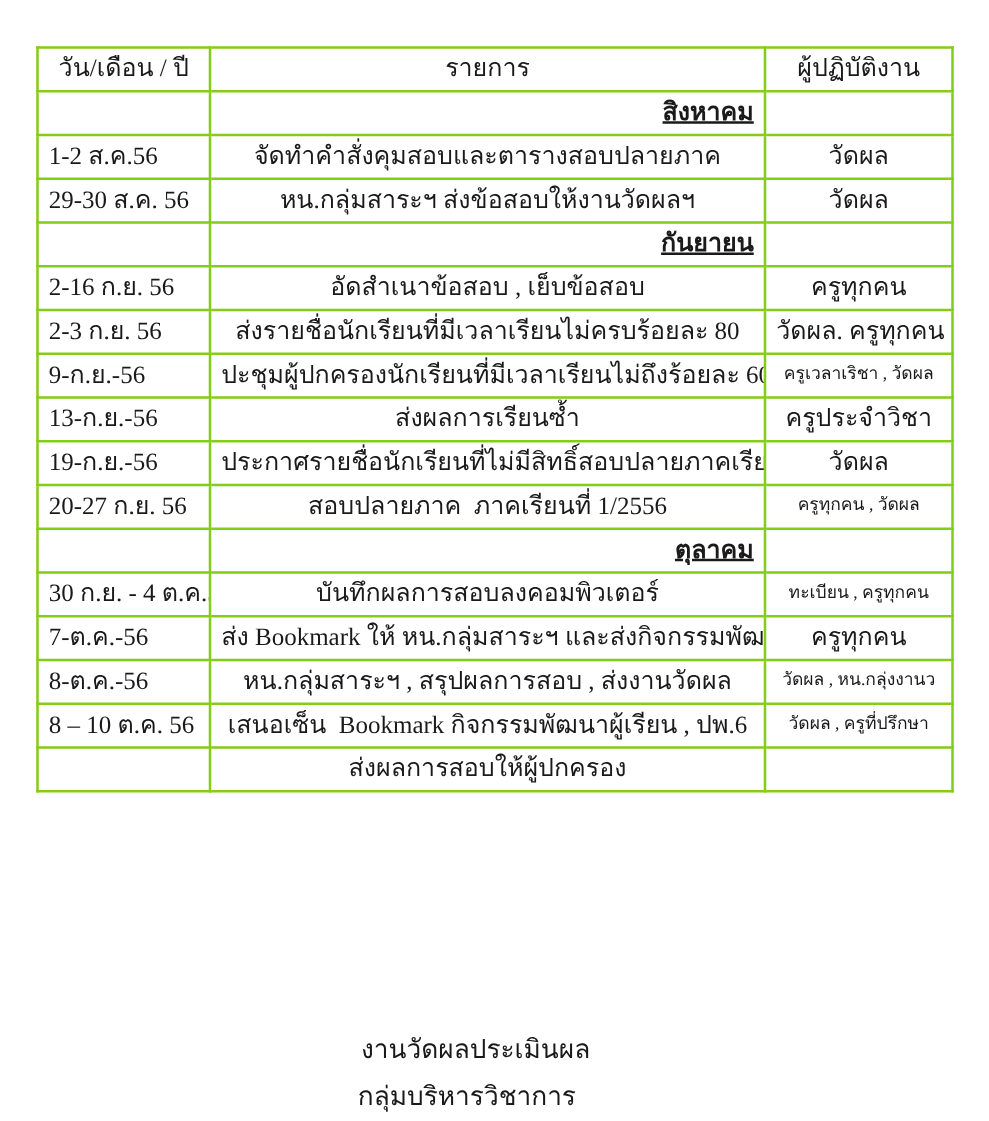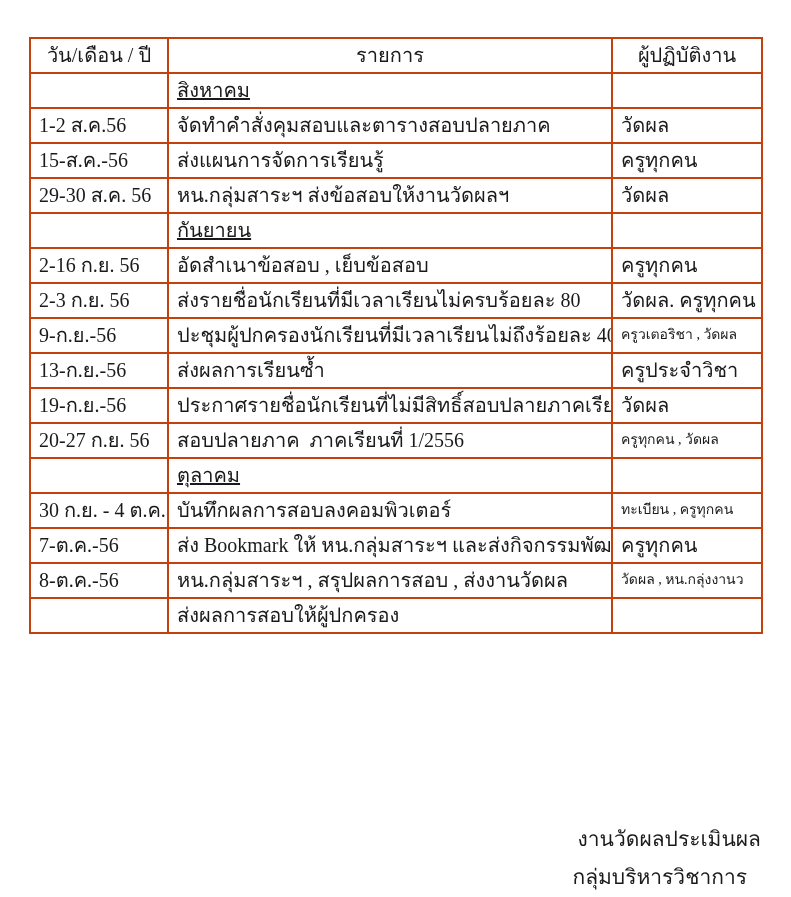--- a/index.html
+++ b/index.html
@@ -16,57 +16,58 @@
   .schedule-table {
     position: absolute;
     left: 29px;
     top: 37px;
     width: 732px;
     border-collapse: collapse;
     table-layout: fixed;
   }
   .schedule-table th,
   .schedule-table td {
-    border: 2px solid #c2410c;
+    border: 2px solid #84cc16;
     height: 35px;
     padding: 1px 8px;
     font-size: 20px;
     font-weight: normal;
     line-height: 1.15;
     overflow: hidden;
     white-space: nowrap;
   }
   .col-date  { width: 138px; }
   .col-item  { width: 444px; }
   .col-staff { width: 150px; }
   .schedule-table th { text-align: center; }
   td.date-cell  { text-align: left; }
-  td.item-cell  { text-align: left; }
-  td.staff-cell { text-align: left; }
+  td.item-cell  { text-align: center; }
+  td.staff-cell { text-align: center; }
   td.month-cell {
-    text-align: left;
-    font-weight: normal;
+    text-align: right;
+    font-weight: bold;
   }
   td.month-cell span {
     text-decoration: underline;
   }
   td.staff-small {
     font-size: 14px;
   }
   .footer {
     position: absolute;
     top: 820px;
     left: 0;
     width: 791px;
     text-align: right;
   }
   .footer .line {
     font-size: 21px;
     line-height: 38px;
     padding-right: 30px;
+    text-align: center;
   }
   .footer .line.second {
     padding-right: 44px;
   }
 </style>
 </head>
 <body>
 
 <table class="schedule-table">
   <colgroup>
@@ -86,25 +87,20 @@
         <td class="date-cell"></td>
         <td class="month-cell"><span>สิงหาคม</span></td>
         <td class="staff-cell"></td>
       </tr>
       <tr>
         <td class="date-cell">1-2 ส.ค.56</td>
         <td class="item-cell">จัดทำคำสั่งคุมสอบและตารางสอบปลายภาค</td>
         <td class="staff-cell">วัดผล</td>
       </tr>
       <tr>
-        <td class="date-cell">15-ส.ค.-56</td>
-        <td class="item-cell">ส่งแผนการจัดการเรียนรู้</td>
-        <td class="staff-cell">ครูทุกคน</td>
-      </tr>
-      <tr>
         <td class="date-cell">29-30 ส.ค. 56</td>
         <td class="item-cell">หน.กลุ่มสาระฯ ส่งข้อสอบให้งานวัดผลฯ</td>
         <td class="staff-cell">วัดผล</td>
       </tr>
       <tr>
         <td class="date-cell"></td>
         <td class="month-cell"><span>กันยายน</span></td>
         <td class="staff-cell"></td>
       </tr>
       <tr>
@@ -112,22 +108,22 @@
         <td class="item-cell">อัดสำเนาข้อสอบ , เย็บข้อสอบ</td>
         <td class="staff-cell">ครูทุกคน</td>
       </tr>
       <tr>
         <td class="date-cell">2-3 ก.ย. 56</td>
         <td class="item-cell">ส่งรายชื่อนักเรียนที่มีเวลาเรียนไม่ครบร้อยละ 80</td>
         <td class="staff-cell">วัดผล. ครูทุกคน</td>
       </tr>
       <tr>
         <td class="date-cell">9-ก.ย.-56</td>
-        <td class="item-cell">ปะชุมผู้ปกครองนักเรียนที่มีเวลาเรียนไม่ถึงร้อยละ 40</td>
-        <td class="staff-cell staff-small">ครูวเตอริชา , วัดผล</td>
+        <td class="item-cell">ปะชุมผู้ปกครองนักเรียนที่มีเวลาเรียนไม่ถึงร้อยละ 60</td>
+        <td class="staff-cell staff-small">ครูเวลาเริชา , วัดผล</td>
       </tr>
       <tr>
         <td class="date-cell">13-ก.ย.-56</td>
         <td class="item-cell">ส่งผลการเรียนซ้ำ</td>
         <td class="staff-cell">ครูประจำวิชา</td>
       </tr>
       <tr>
         <td class="date-cell">19-ก.ย.-56</td>
         <td class="item-cell">ประกาศรายชื่อนักเรียนที่ไม่มีสิทธิ์สอบปลายภาคเรียน</td>
         <td class="staff-cell">วัดผล</td>
@@ -151,20 +147,25 @@
         <td class="date-cell">7-ต.ค.-56</td>
         <td class="item-cell">ส่ง Bookmark ให้ หน.กลุ่มสาระฯ และส่งกิจกรรมพัฒนาผู้เรียน</td>
         <td class="staff-cell">ครูทุกคน</td>
       </tr>
       <tr>
         <td class="date-cell">8-ต.ค.-56</td>
         <td class="item-cell">หน.กลุ่มสาระฯ , สรุปผลการสอบ , ส่งงานวัดผล</td>
         <td class="staff-cell staff-small">วัดผล , หน.กลุ่งงานว</td>
       </tr>
       <tr>
+        <td class="date-cell">8 – 10 ต.ค. 56</td>
+        <td class="item-cell">เสนอเซ็น&nbsp; Bookmark กิจกรรมพัฒนาผู้เรียน , ปพ.6</td>
+        <td class="staff-cell staff-small">วัดผล , ครูที่ปรึกษา</td>
+      </tr>
+      <tr>
         <td class="date-cell"></td>
         <td class="item-cell">ส่งผลการสอบให้ผู้ปกครอง</td>
         <td class="staff-cell"></td>
       </tr>
     </tbody>
 </table>
 
 <div class="footer">
   <div class="line">งานวัดผลประเมินผล</div>
   <div class="line second">กลุ่มบริหารวิชาการ</div>

